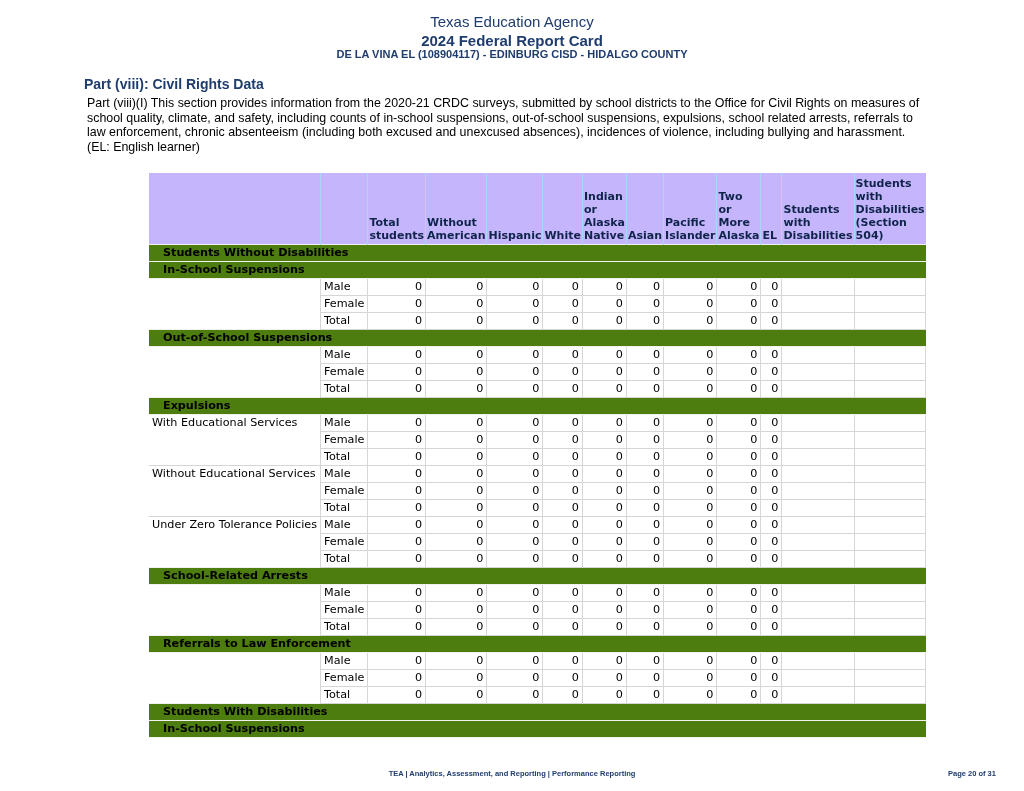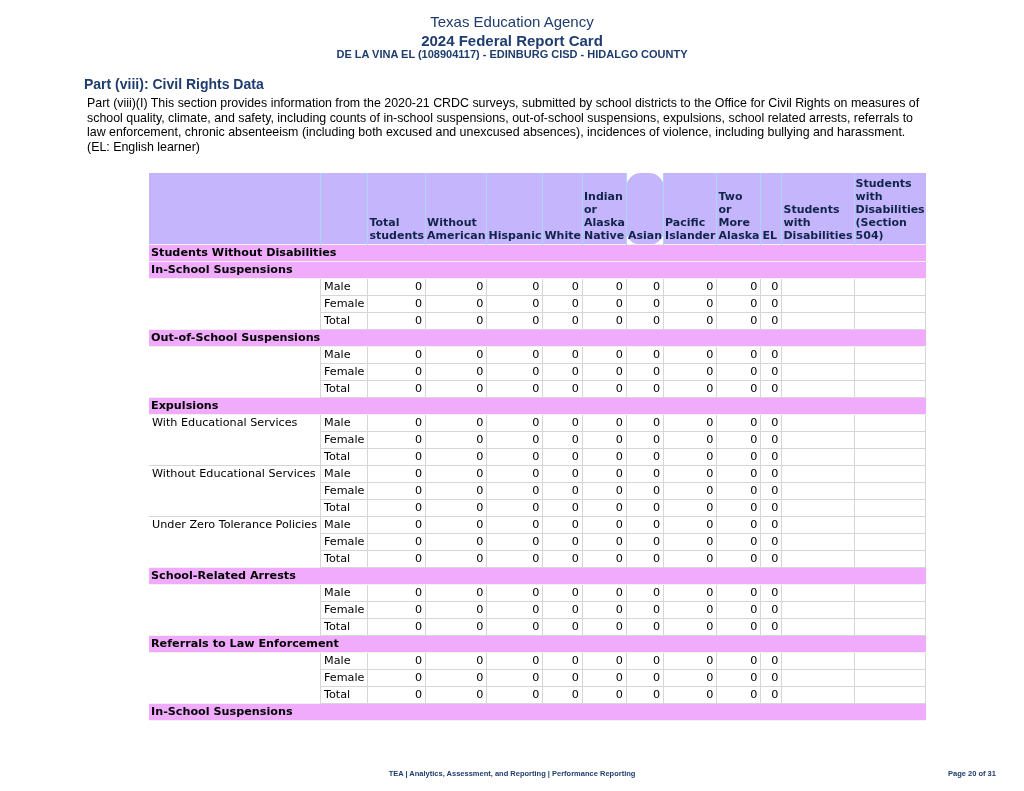--- a/index.html
+++ b/index.html
@@ -8,21 +8,21 @@
   .hdr1 { top: 13px; font-size: 15px; font-family: "Liberation Sans", sans-serif; }
   .hdr2 { top: 32px; font-size: 15px; font-weight: bold; font-family: "Liberation Sans", sans-serif; }
   .hdr3 { top: 48px; font-size: 11px; font-weight: bold; font-family: "Liberation Sans", sans-serif; }
   .part-title { position: absolute; left: 84px; top: 76px; font-size: 14px; font-weight: bold; color: #1f3c6e; font-family: "Liberation Sans", sans-serif; }
   .intro { position: absolute; left: 87px; top: 96px; width: 840px; font-size: 12.4px; line-height: 14.6px; font-family: "Liberation Sans", sans-serif; }
   .intro b { font-weight: normal; }
   table.crdc { position: absolute; left: 149px; top: 173px; border-collapse: collapse; font-size: 11.2px; font-family: "DejaVu Sans", sans-serif; }
   table.crdc th { background: #c4b5fd; color: #10244a; font-weight: bold; font-size: 11px; line-height: 13px; vertical-align: bottom; text-align: left; padding: 1px 1px 2px 1px; border-right: 1px solid #a9d8f0; }
   table.crdc th:last-child { border-right: none; }
   table.crdc td { height: 16px; padding: 0 3px; border: 1px solid #d6d6d6; line-height: 16px; white-space: nowrap; }
-  tr.sect td { background: #f0abfc; font-weight: bold; border-left: none; border-right: none; border-top: 1px solid #f3f1ee; border-bottom: 1px solid #f3f1ee; padding-left: 2px; }
+  tr.sect td { background: #4d7c0f; font-weight: bold; border-left: none; border-right: none; border-top: 1px solid #f3f1ee; border-bottom: 1px solid #f3f1ee; padding-left: 14px; }
   td.lbl { border-left: none !important; border-top: none !important; border-bottom: none !important; padding-left: 2px; }
   td.lbl.first { border-top: 1px solid #d6d6d6 !important; }
   td.sex { text-align: left; padding-left: 3px; }
   td.num { text-align: right; padding-right: 8px; }
   .foot1 { position: absolute; top: 769px; left: 0; width: 1024px; text-align: center; font-size: 7.5px; font-weight: bold; color: #1f3c6e; font-family: "Liberation Sans", sans-serif; }
   .foot2 { position: absolute; top: 769px; left: 948px; font-size: 7.5px; font-weight: bold; color: #1f3c6e; font-family: "Liberation Sans", sans-serif; }
 </style>
 </head>
 <body>
 
@@ -36,21 +36,21 @@
 <table class="crdc">
   <thead>
     <tr id="hdr-row">
       <th style="width:160px"></th>
       <th style="width:40px"></th>
     <th style="width: 46px; height: 68px;"><span>Total</span><br><span>students</span></th>
         <th style="width: 55px; height: 68px;"><span>Without</span><br><span>American</span></th>
         <th style="width: 53px; height: 68px;"><span>Hispanic</span></th>
         <th style="width: 35px; height: 68px;"><span>White</span></th>
         <th style="width: 39px; height: 68px;"><span>Indian</span><br><span>or</span><br><span>Alaska</span><br><span>Native</span></th>
-        <th style="width: 34px; height: 68px; border-radius: 15px;"><span>Asian</span></th>
+        <th style="width: 34px; height: 68px;"><span>Asian</span></th>
         <th style="width: 50px; height: 68px;"><span>Pacific</span><br><span>Islander</span></th>
         <th style="width: 38px; height: 68px;"><span>Two</span><br><span>or</span><br><span>More</span><br><span>Alaska</span></th>
         <th style="width: 18px; height: 68px; margin-top: 12px;"><span>EL</span></th>
         <th style="width: 67px; height: 68px;"><span>Students</span><br><span>with</span><br><span>Disabilities</span></th>
         <th style="width: 65px; height: 68px;"><span>Students</span><br><span>with</span><br><span>Disabilities</span><br><span>(Section</span><br><span>504)</span></th>
       </tr>
   </thead>
   <tbody id="tbody">
       <tr class="sect">
         <td colspan="13">Students Without Disabilities</td>
@@ -377,20 +377,23 @@
         <td class="num">0</td>
         <td class="num">0</td>
         <td class="num">0</td>
         <td class="num">0</td>
         <td class="num">0</td>
         <td class="num">0</td>
         <td class="num">0</td>
         <td class="num" style="padding-right: 3px;">0</td>
         <td class="num"></td>
         <td class="num"></td>
+      </tr>
+      <tr class="sect">
+        <td colspan="13">Students With Disabilities</td>
       </tr>
       <tr class="sect">
         <td colspan="13">In-School Suspensions</td>
       </tr>
     </tbody>
 </table>
 
 <div class="foot1">TEA | Analytics, Assessment, and Reporting | Performance Reporting</div>
 <div class="foot2">Page 20 of 31</div>
 

